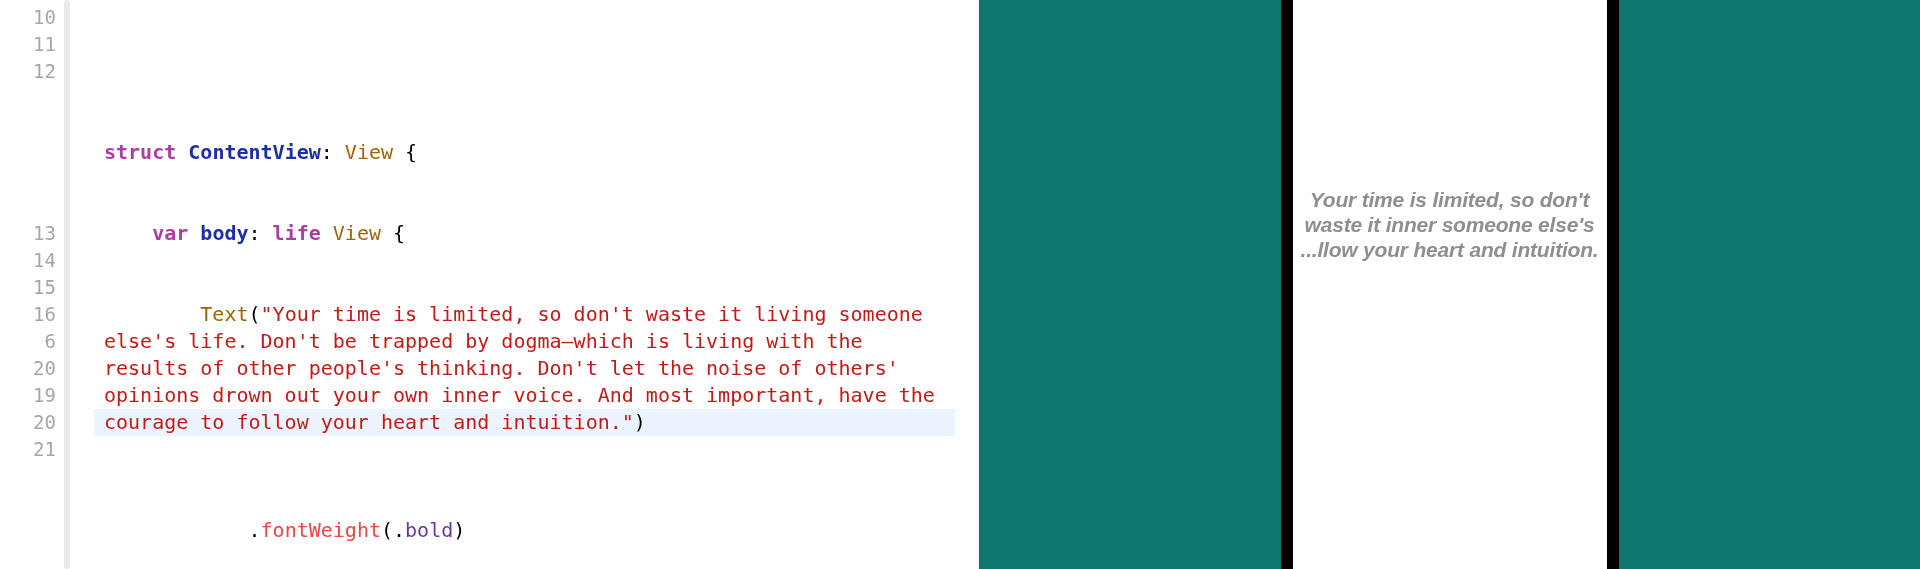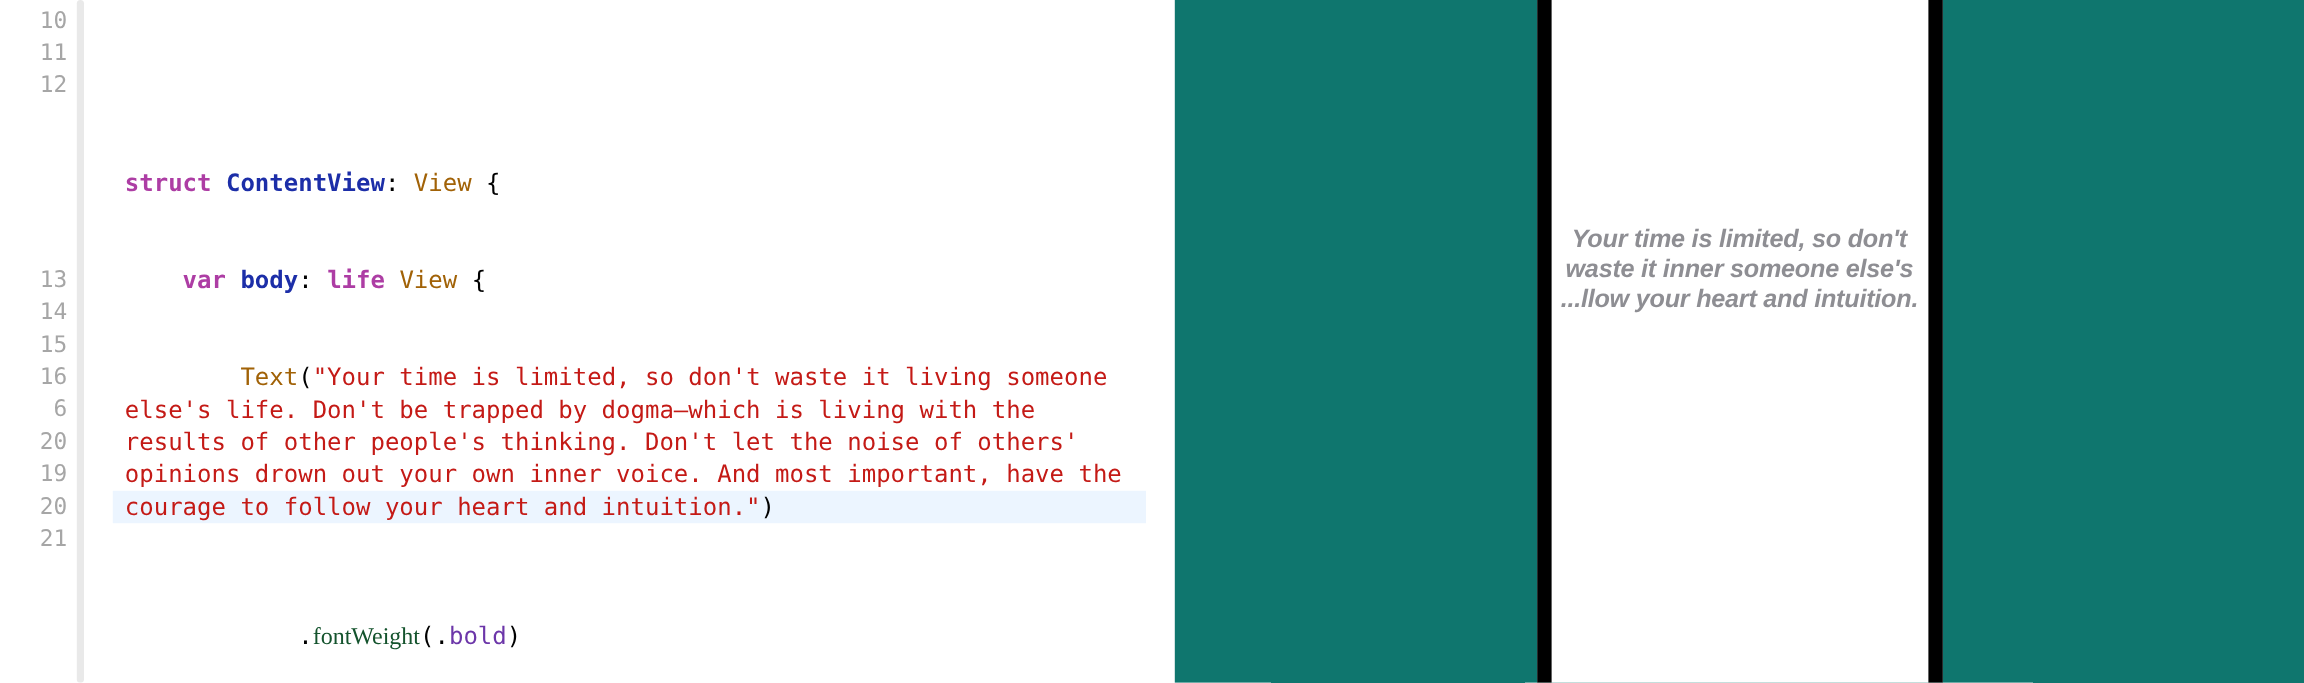--- a/index.html
+++ b/index.html
@@ -61,21 +61,21 @@
       right: 0;
       height: 27px;
       background: #ecf5ff;
       z-index: 0;
     }
     .code-content { position: relative; z-index: 1; }
 
     .kw-magenta { color: #ad3da4; font-weight: 600; }
     .type-blue { color: #1c2ea8; font-weight: 600; }
     .type-darkblue { color: #a16207; }
-    .method-purple { color: #14532d; font-family: Liberation Serif, serif; }
+    .method-purple { color: #ef4444; }
     .string-red { color: #c41a16; }
     .enum-purple { color: #6c36a9; text-align: right; }
     .plain { color: #000000; }
     
     .preview-pane {
       flex: 1;
       background: #0f766e;
       display: flex;
       justify-content: center;
       align-items: flex-start;

